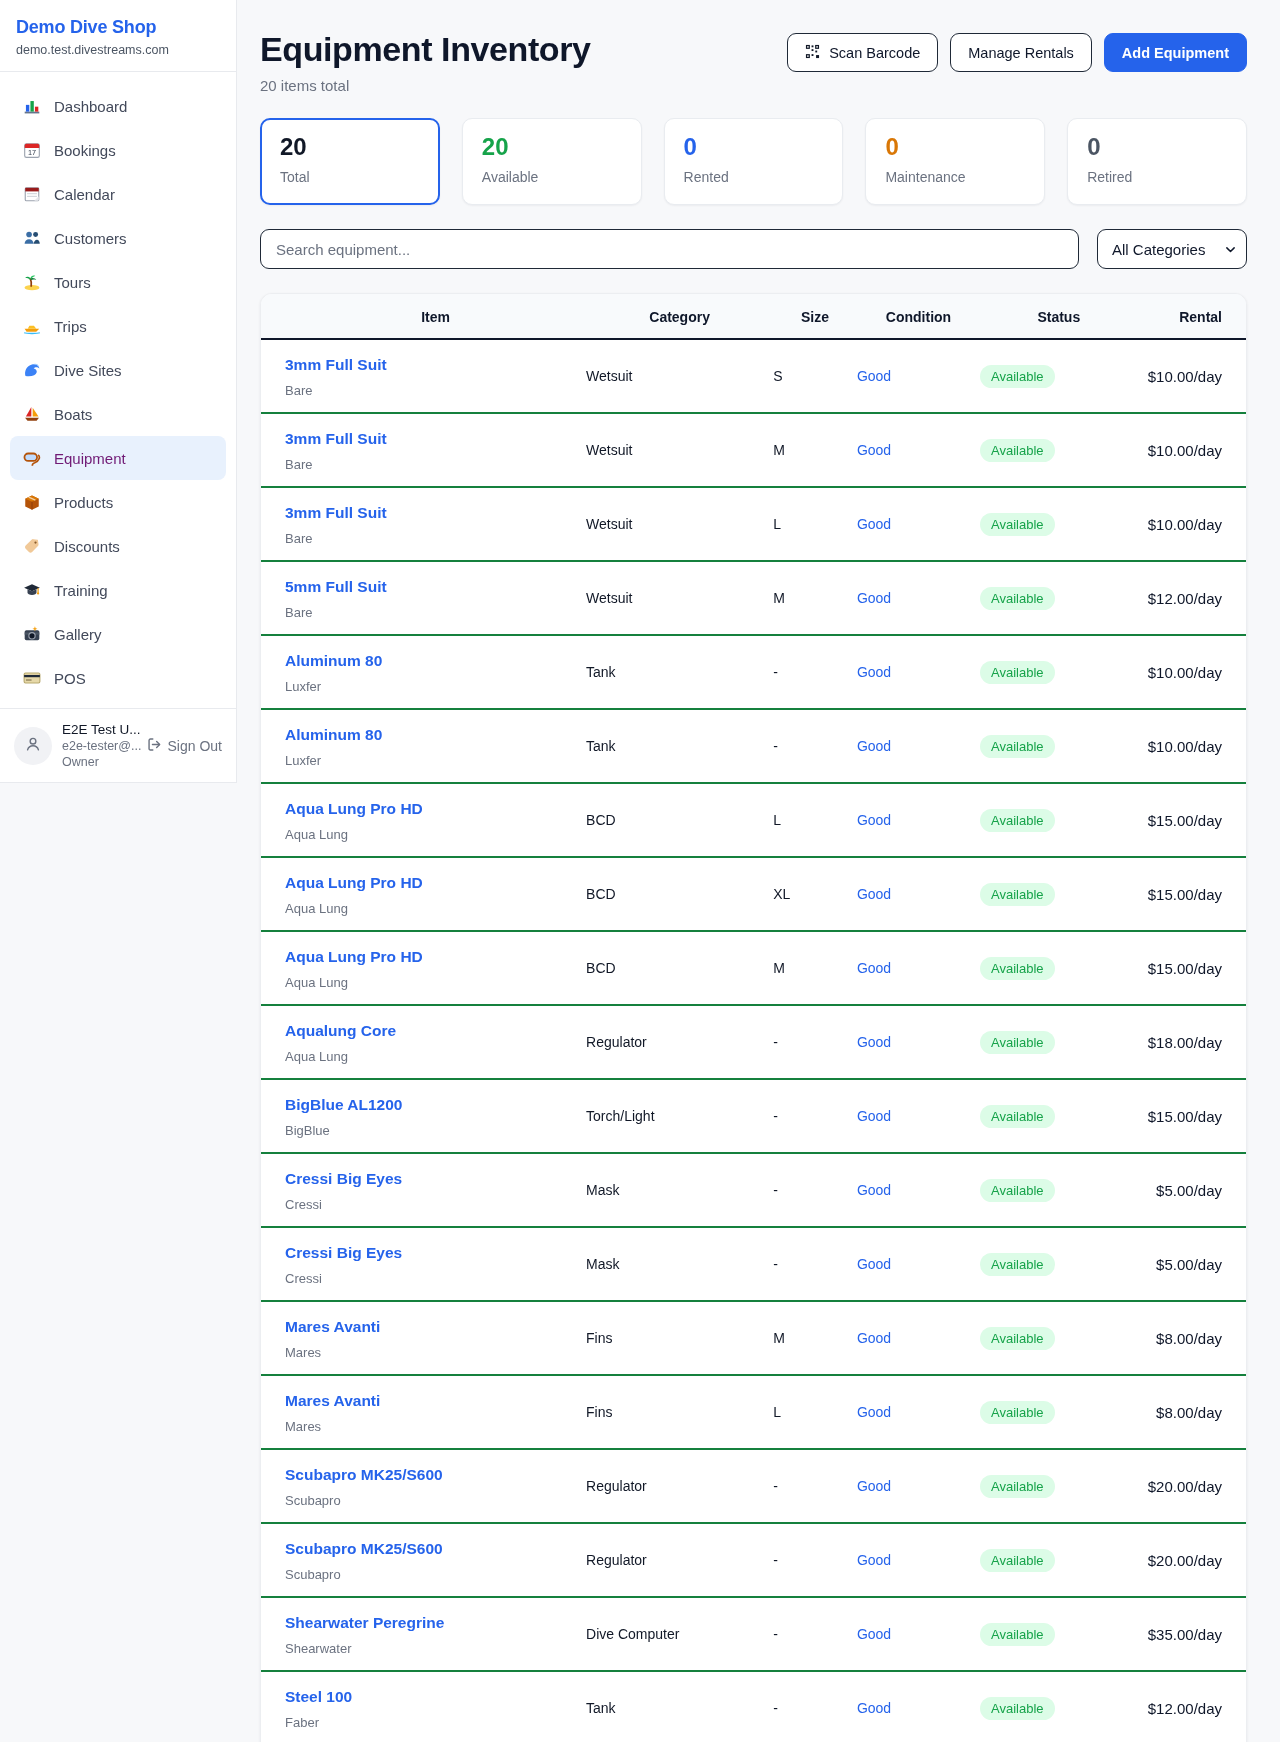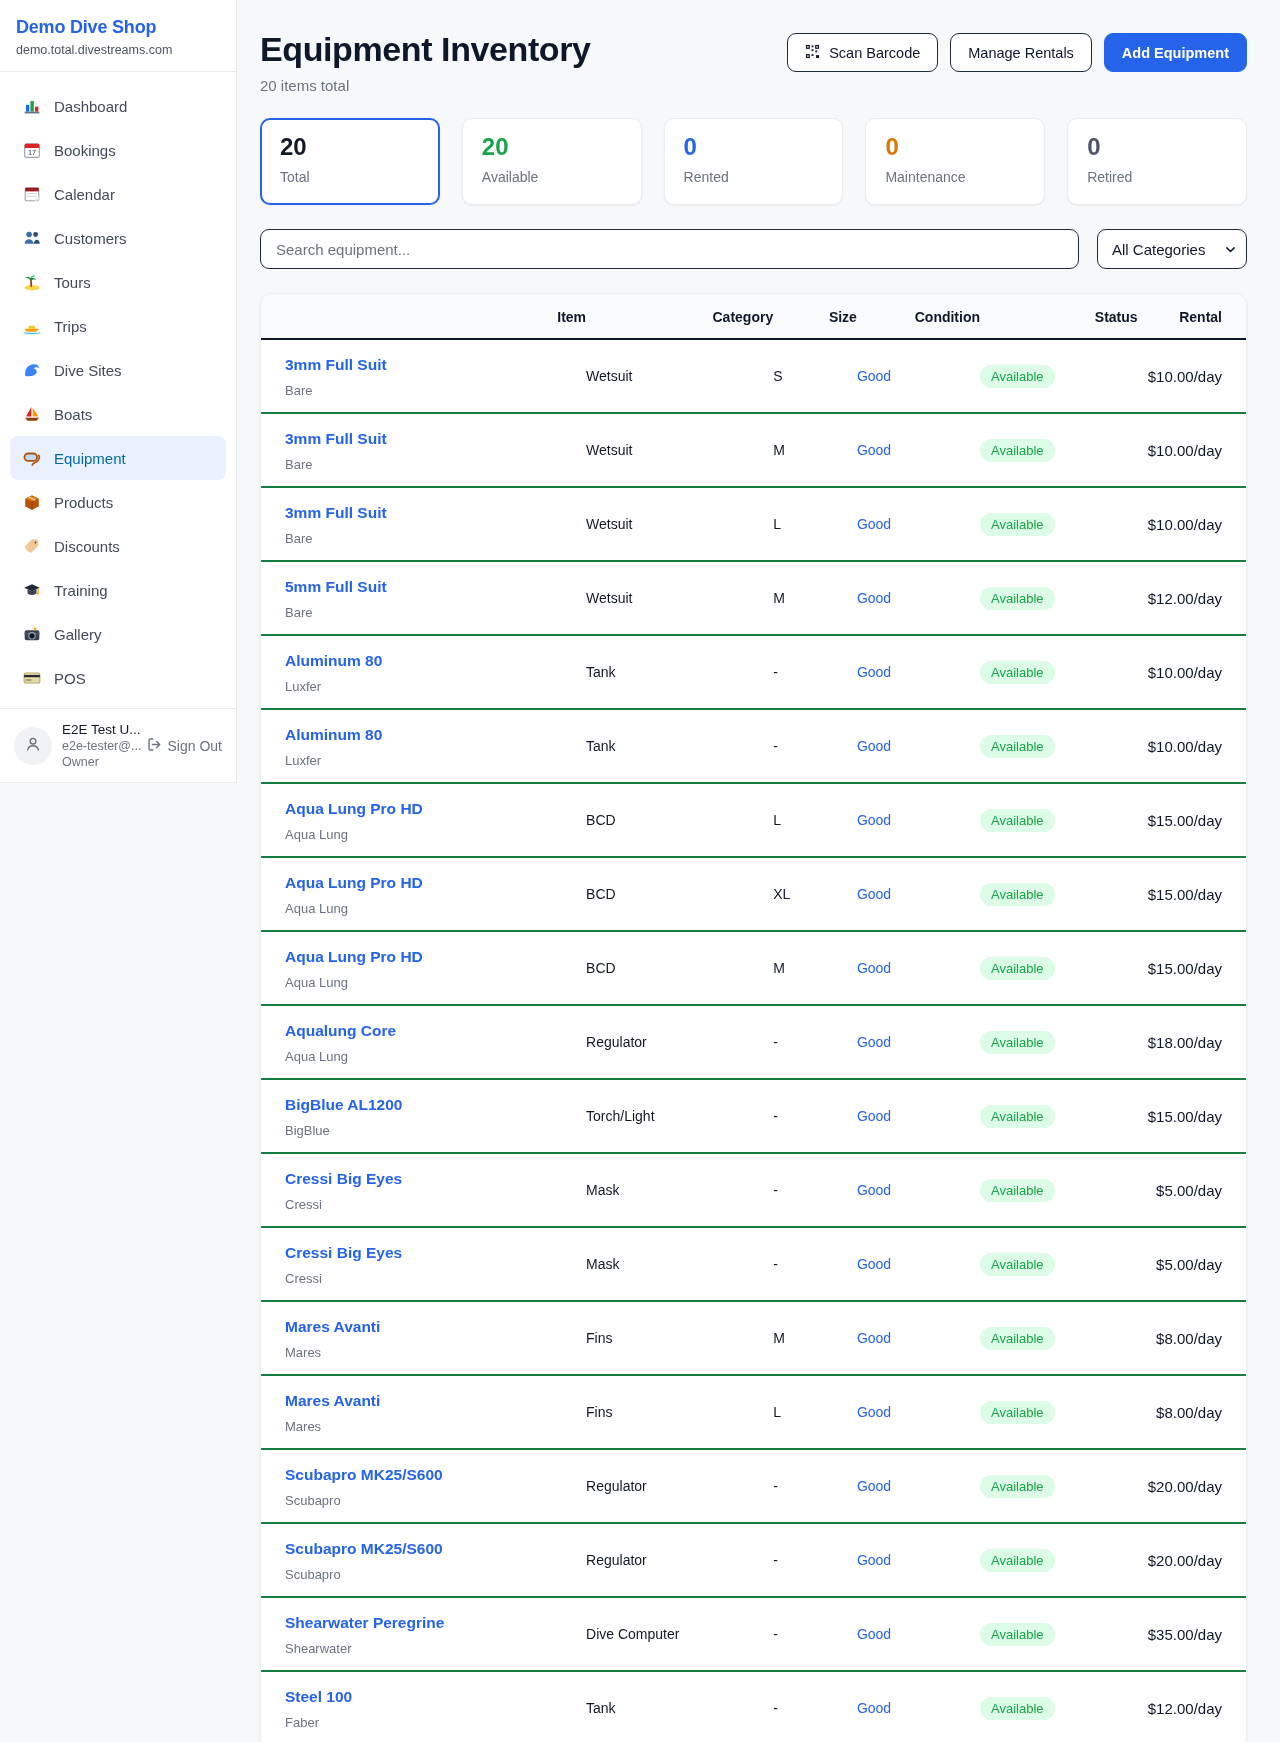--- a/index.html
+++ b/index.html
@@ -9,21 +9,21 @@
 
   
   .sidebar { position:absolute; top:0; left:0; width:237px; background:#ffffff;
              border-right:1px solid #e8eaee; border-bottom:1px solid #e8eaee; }
   .brand { padding:17px 16px 14px 16px; border-bottom:1px solid #e8eaee; }
   .brand-name { color:#2563eb; font-size:18px; font-weight:700; letter-spacing:-0.2px; cursor:pointer; }
   .brand-domain { color:#4b5563; font-size:12.5px; margin-top:5px; }
   .nav { list-style:none; padding:12px 10px 8px 10px; }
   .nav-item { display:flex; align-items:center; gap:13px; height:44px; padding:0 13px;
               border-radius:8px; color:#42495a; font-size:15px; cursor:pointer; }
-  .nav-item.active { background:#e8f1fd; color:#0369a1; font-weight:500; }
+  .nav-item.active { background:#e8f1fd; color:#701a75; font-weight:500; }
   .nav-ico { width:18px; height:18px; flex:0 0 18px; display:inline-flex; }
   .nav-ico svg { width:18px; height:18px; }
 
   .user-box { border-top:1px solid #e8eaee; padding:13px 14px; display:flex; align-items:center; gap:10px; }
   .avatar { width:38px; height:38px; border-radius:50%; background:#f1f2f5; display:flex;
             align-items:center; justify-content:center; flex:0 0 38px; }
   .avatar svg { width:20px; height:20px; }
   .user-meta { flex:1; min-width:0; }
   .user-name { font-size:13.5px; font-weight:400; color:#111827; white-space:nowrap; }
   .user-email, .user-role { font-size:12.5px; color:#6b7280; white-space:nowrap; margin-top:2px; }
@@ -60,21 +60,21 @@
                 border:1px solid #1f2937; border-radius:9px; padding:0 30px 0 14px; font-size:15px;
                 font-family:inherit; color:#0f172a; cursor:pointer; }
   .select-chev { position:absolute; right:10px; top:13px; pointer-events:none; }
   .select-chev svg { width:13px; height:13px; }
 
   
   .table-card { margin-top:24px; margin-bottom:36px; background:#fff; border:1px solid #eceef1;
                 border-radius:12px; box-shadow:0 1px 3px rgba(15,23,42,.07); overflow:hidden; }
   table { width:100%; border-collapse:collapse; }
   thead tr { background:#f8fafc; }
-  th { text-align:right; font-size:14px; font-weight:700; color:#0f172a; padding:15px 0 13px 0; }
+  th { text-align:center; font-size:14px; font-weight:700; color:#0f172a; padding:15px 0 13px 0; }
   thead tr { border-bottom:2px solid #0f172a; }
   th.col-item { width:33%; padding-left:24px; }
   th.col-category { width:19%; }
   th.col-size { width:8.5%; }
   th.col-condition { width:12.5%; }
   th.col-status { width:16%; }
   th.col-rental { width:11%; text-align:right; padding-right:24px; }
   tbody tr { border-bottom:2px solid #15803d; }
   tbody tr:last-child { border-bottom:none; }
   td { padding:14px 0; vertical-align:middle; font-size:14px; color:#111827; }
@@ -87,21 +87,21 @@
   td.cell-rental { text-align:right; padding-right:24px; font-size:15px; color:#0f172a; }
 </style>
 </head>
 <body>
 
 <div class="page">
 
   <aside class="sidebar">
     <div class="brand">
       <div class="brand-name">Demo Dive Shop</div>
-      <div class="brand-domain">demo.total.divestreams.com</div>
+      <div class="brand-domain">demo.test.divestreams.com</div>
     </div>
     <ul class="nav">
         <li class="nav-item">
     <span class="nav-ico">
             <svg viewBox="0 0 16 16">
               <rect x="1.5" y="13" width="13" height="1.6" fill="#64748b"></rect>
               <rect x="2.6" y="7" width="3" height="6" fill="#2563eb"></rect>
               <rect x="6.6" y="3.6" width="3" height="9.4" fill="#16a34a"></rect>
               <rect x="10.6" y="8.6" width="3" height="4.4" fill="#dc2626"></rect>
             </svg>

